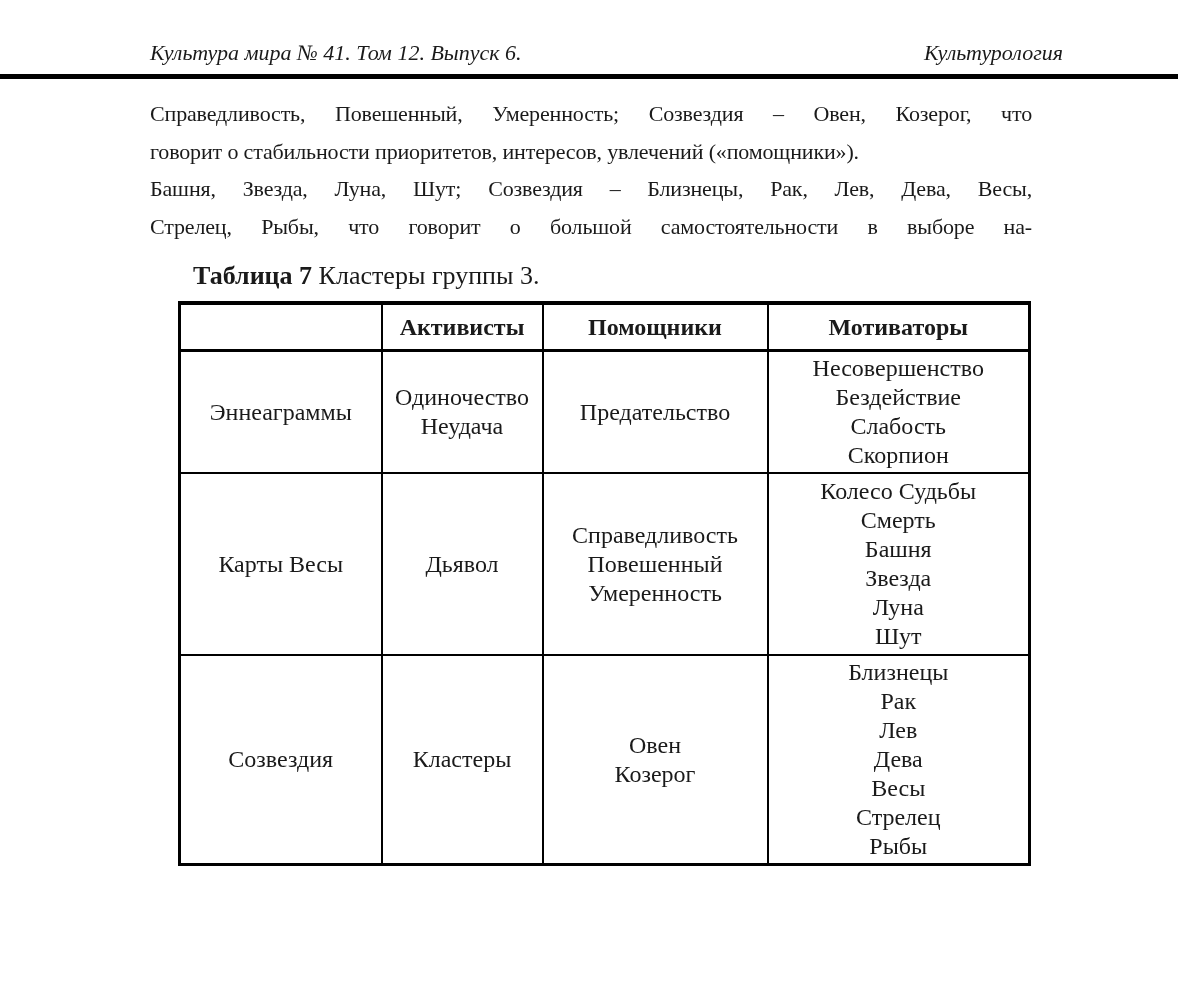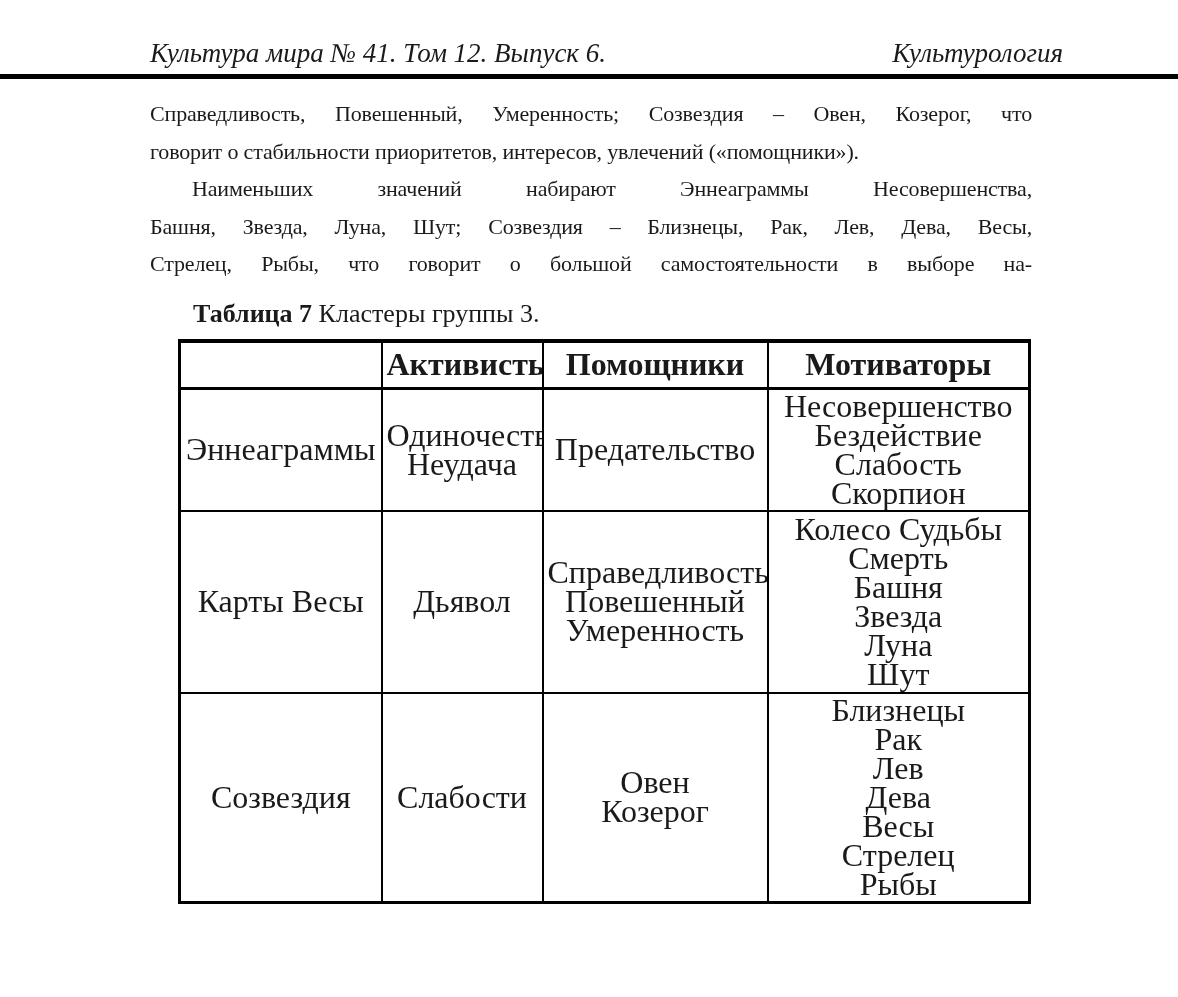--- a/index.html
+++ b/index.html
@@ -10,21 +10,21 @@
     font-family:"Liberation Serif", serif;
     overflow:hidden;
     position:relative;
   }
   .running-head {
     display:flex;
     justify-content:space-between;
     align-items:baseline;
     margin:40px 115px 0 150px;
     font-style:italic;
-    font-size:27px;
+    font-size:22px;
     line-height:26px;
   }
   .rule {
     margin-top:8px;
     height:5px;
     background:#000;
     width:100%;
   }
   main {
     margin:16px 0 0 150px;
@@ -51,21 +51,21 @@
     border-collapse:collapse;
     table-layout:fixed;
     width:850px;
     border:3px solid #000;
     border-top-width:4px;
   }
   table.clusters th, table.clusters td {
     border:2px solid #000;
     text-align:center;
     vertical-align:middle;
-    font-size:32px;
+    font-size:24px;
     line-height:29px;
     padding:2px 4px;
     white-space:pre-line;
     overflow:hidden;
     margin-left:45px;
   }
   table.clusters thead th {
     font-weight:bold;
     height:40px;
     border-bottom-width:3px;
@@ -83,21 +83,20 @@
   <span>Культурология</span>
 </header>
 <div class="rule"></div>
 
 <main>
   <div class="para">
     <div class="tline">Справедливость, Повешенный, Умеренность; Созвездия – Овен, Козерог, что</div>
     <div class="tline lastline">говорит о стабильности приоритетов, интересов, увлечений («помощники»).</div>
   </div>
   <div class="para">
-    <div class="tline indent">Наименьших значений набирают Эннеаграммы Несовершенства,</div>
     <div class="tline">Башня, Звезда, Луна, Шут; Созвездия – Близнецы, Рак, Лев, Дева, Весы,</div>
     <div class="tline">Стрелец, Рыбы, что говорит о большой самостоятельности в выборе на-</div>
   </div>
 
   <div class="caption">
     <b>Таблица 7</b><span> Кластеры группы 3.</span>
   </div>
 
   <table class="clusters">
     <colgroup>
@@ -133,21 +132,21 @@
 Умеренность</td>
         <td>Колесо Судьбы
 Смерть
 Башня
 Звезда
 Луна
 Шут</td>
       </tr>
       <tr class="r3">
         <td>Созвездия</td>
-        <td>Слабости</td>
+        <td>Кластеры</td>
         <td>Овен
 Козерог</td>
         <td>Близнецы
 Рак
 Лев
 Дева
 Весы
 Стрелец
 Рыбы</td>
       </tr>

